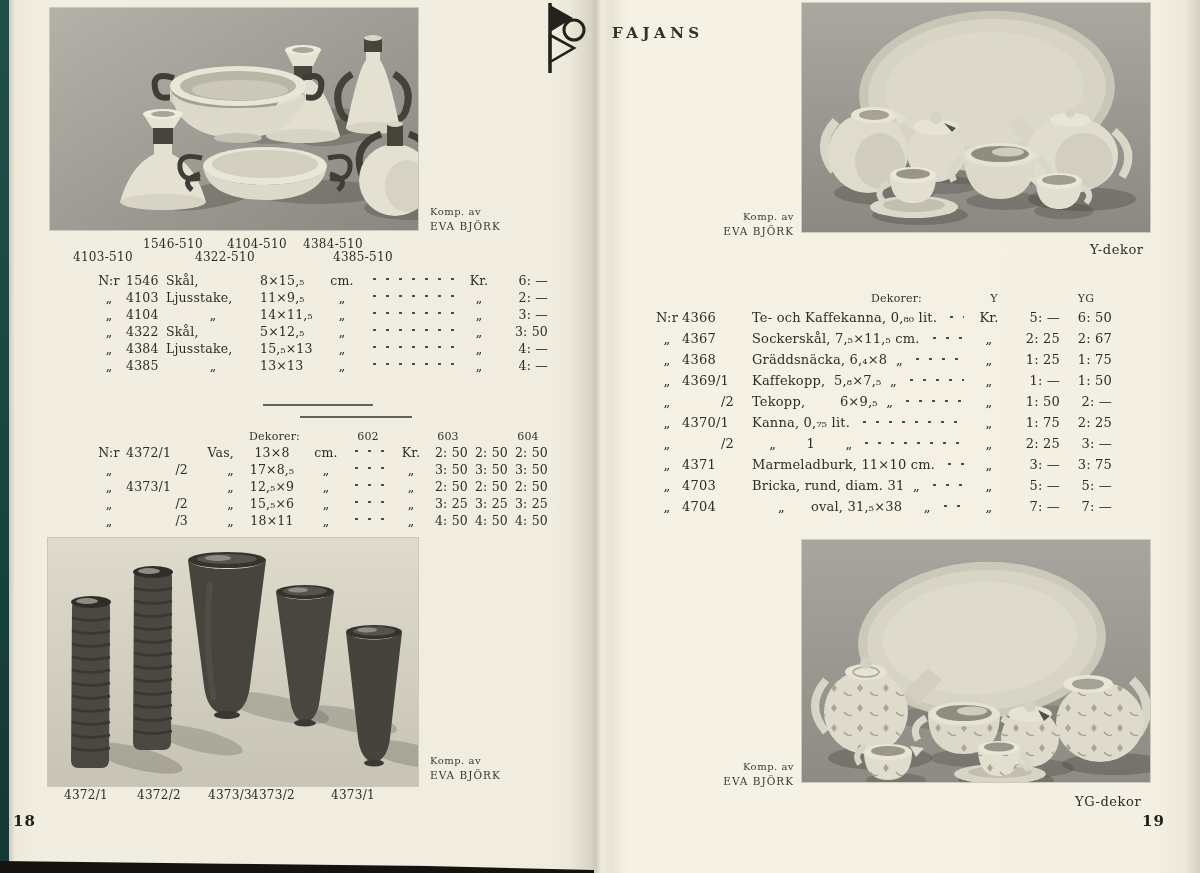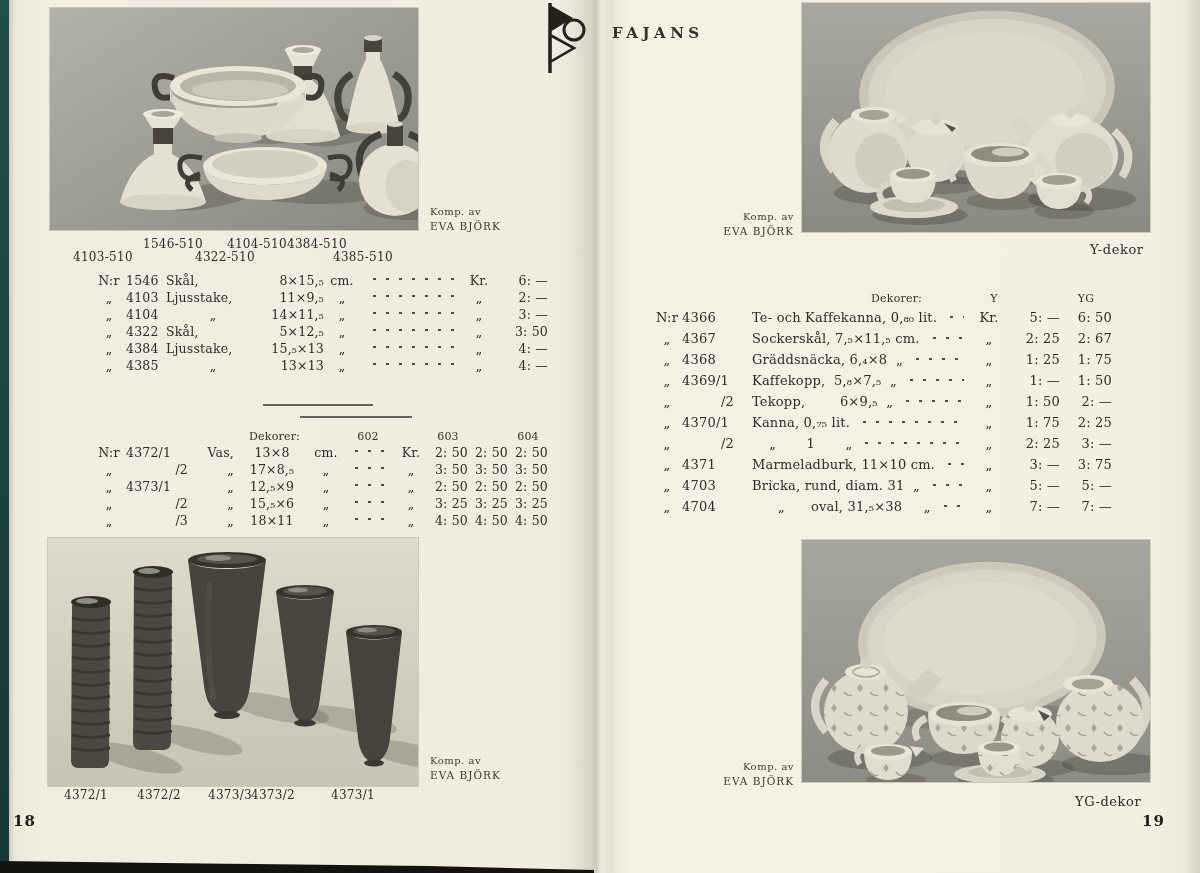--- a/index.html
+++ b/index.html
@@ -34,21 +34,21 @@
   .thead{font-size:11px;color:#35332c;gap:40px;}
   .lead{flex:1;height:12px;margin:0 6px 3px 8px;
     background-image:radial-gradient(circle,#4a473e 1.1px,rgba(0,0,0,0) 1.5px);
     background-size:13px 12px;background-repeat:repeat-x;background-position:0 100%;}
   .c{text-align:center;}
   .r{text-align:right;}
   
   .t1 .pre{width:34px;text-align:center;}
   .t1 .nr{width:40px;}
   .t1 .name{width:94px;}
-  .t1 .size{width:64px;text-align:right;}
+  .t1 .size{width:64px;}
   .t1 .unit{width:36px;text-align:center;}
   .t1 .kr{width:34px;text-align:center;}
   .t1 .price{width:52px;text-align:right;}
   .t1 .thead{justify-content:flex-end;gap:15px;height:15px;padding-right:3px;}
   
   .t2 .pre{width:34px;text-align:center;}
   .t2 .nr{width:62px;}
   .t2 .name{width:46px;text-align:right;}
   .t2 .size{width:76px;text-align:center;}
   .t2 .unit{width:32px;text-align:center;}
@@ -141,21 +141,21 @@
     </svg>
   </div>
 
   <div class="komp" style="left:430px;top:205px;">
     <div>Komp. av</div>
     <div class="l2">EVA BJÖRK</div>
   </div>
 
   <span class="plabel" style="left:143px;top:237px;">1546-510</span>
   <span class="plabel" style="left:227px;top:237px;">4104-510</span>
-  <span class="plabel" style="left:287px;top:237px;">4384-510</span>
+  <span class="plabel" style="left:303px;top:237px;">4384-510</span>
   <span class="plabel" style="left:73px;top:250px;">4103-510</span>
   <span class="plabel" style="left:195px;top:250px;">4322-510</span>
   <span class="plabel" style="left:333px;top:250px;">4385-510</span>
 
   <div class="tbl t1" style="left:92px;top:271px;width:456px;">
     <div class="trow">
         <span class="pre">N:r</span>
         <span class="nr">1546</span>
         <span class="name">Skål,</span>
         <span class="size">8×15,₅</span>

